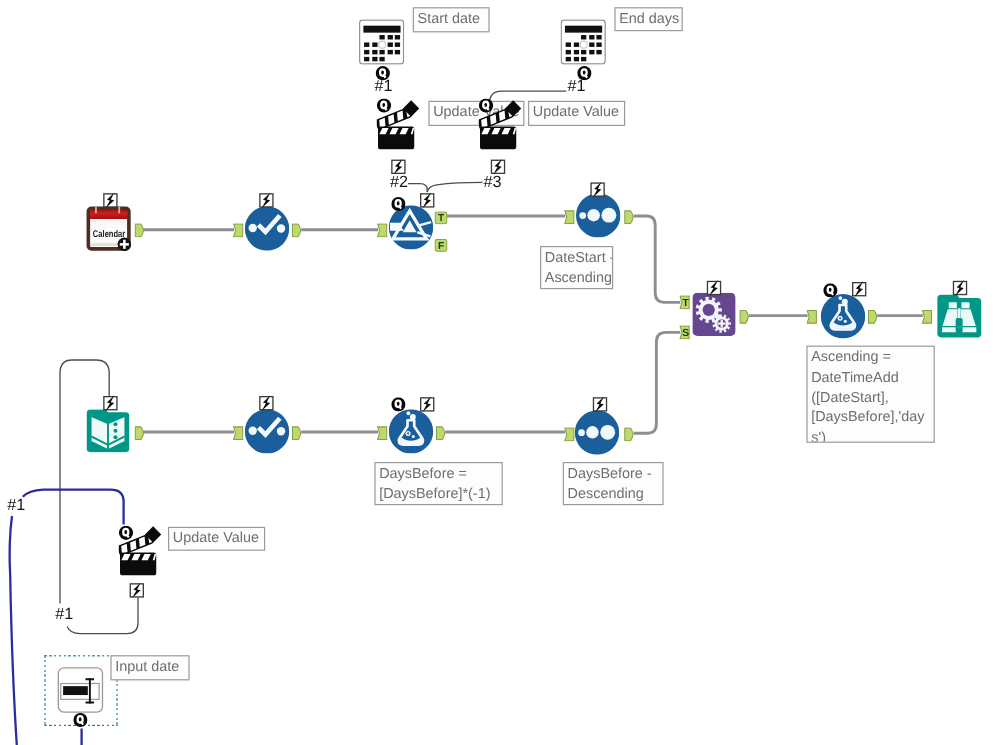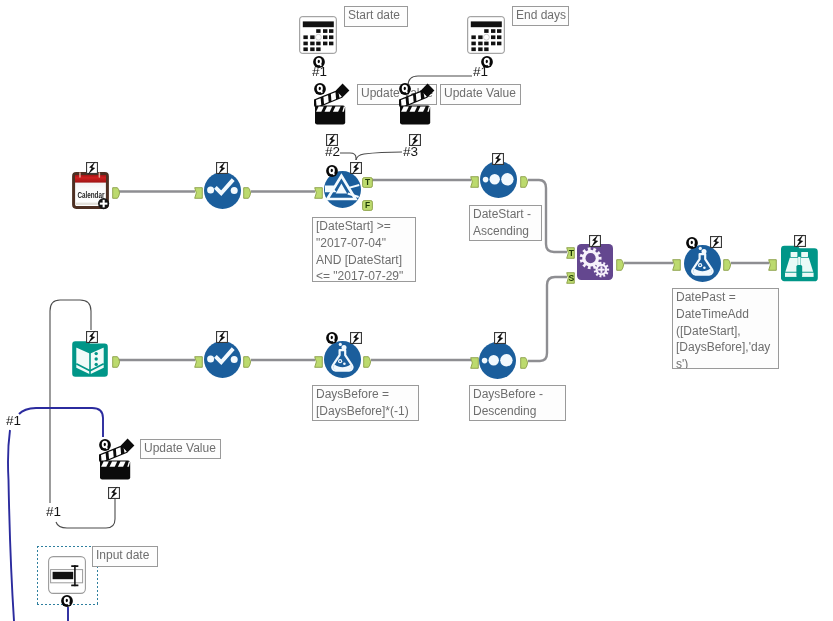--- a/index.html
+++ b/index.html
@@ -430,34 +430,30 @@
 <div class="qm" style="left:61px;top:593px;"><svg width="12" height="12" viewBox="0 0 12 12">
         <circle cx="6" cy="6" r="5.9" fill="#080808"></circle>
         <ellipse cx="5.8" cy="5.5" rx="2.1" ry="2.7" fill="none" stroke="#ffffff" stroke-width="1.9"></ellipse>
         <path d="M6.2 7.1 L8.3 9.8" stroke="#ffffff" stroke-width="1.8" stroke-linecap="butt"></path>
       </svg></div>
 <div class="selbox" style="left:37px;top:546px;width:61px;height:59px;"></div>
 <div class="anno" style="left:344px;top:6px;width:64px;height:21px;font-size:12px;line-height:16.8px;padding:0 3px;">Start date</div>
 <div class="anno" style="left:512px;top:6px;width:57px;height:20px;font-size:12px;line-height:16.8px;padding:0 3px;">End days</div>
 <div class="anno" style="left:357px;top:84px;width:80px;height:21px;font-size:12px;line-height:16.8px;padding:0 3px;">Update Value</div>
 <div class="anno" style="left:440px;top:84px;width:81px;height:21px;font-size:12px;line-height:16.8px;padding:0 3px;">Update Value</div>
-<div class="anno" style="left:312px;top:217px;width:104px;height:65px;font-size:12px;line-height:16.8px;padding:0 3px;">[DateStart] &gt;=
-"2017-07-04"
-AND [DateStart]
-&lt;= "2017-07-29"</div>
-<div class="anno" style="left:469px;top:205px;width:73px;height:36px;font-size:12px;line-height:16.8px;padding:0 3px;">DateStart -
+<div class="anno" style="left:450px;top:205px;width:61px;height:36px;font-size:12px;line-height:16.8px;padding:0 3px;">DateStart -
 Ascending</div>
-<div class="anno" style="left:672px;top:288px;width:107px;height:81px;font-size:12px;line-height:16.8px;padding:0 3px;">DatePast =
+<div class="anno" style="left:672px;top:288px;width:107px;height:81px;font-size:12px;line-height:16.8px;padding:0 3px;">Ascending =
 DateTimeAdd
 ([DateStart],
 [DaysBefore],'day
 s')</div>
 <div class="anno" style="left:312px;top:385px;width:107px;height:36px;font-size:12px;line-height:16.8px;padding:0 3px;">DaysBefore =
 [DaysBefore]*(-1)</div>
-<div class="anno" style="left:469px;top:385px;width:97px;height:36px;font-size:12px;line-height:16.8px;padding:0 3px;">DaysBefore -
+<div class="anno" style="left:469px;top:385px;width:84px;height:36px;font-size:12px;line-height:16.8px;padding:0 3px;">DaysBefore -
 Descending</div>
 <div class="anno" style="left:140px;top:439px;width:81px;height:20px;font-size:12px;line-height:16.8px;padding:0 3px;">Update Value</div>
 <div class="anno" style="left:92px;top:546px;width:66px;height:21px;font-size:12px;line-height:16.8px;padding:0 3px;">Input date</div>
 <div class="lbl" style="left:312px;top:65px;">#1</div>
 <div class="lbl" style="left:473px;top:65px;">#1</div>
 <div class="lbl" style="left:325px;top:145px;">#2</div>
 <div class="lbl" style="left:403px;top:145px;">#3</div>
 <div class="lbl" style="left:6px;top:414px;">#1</div>
 <div class="lbl" style="left:46px;top:505px;">#1</div>
 </div>

